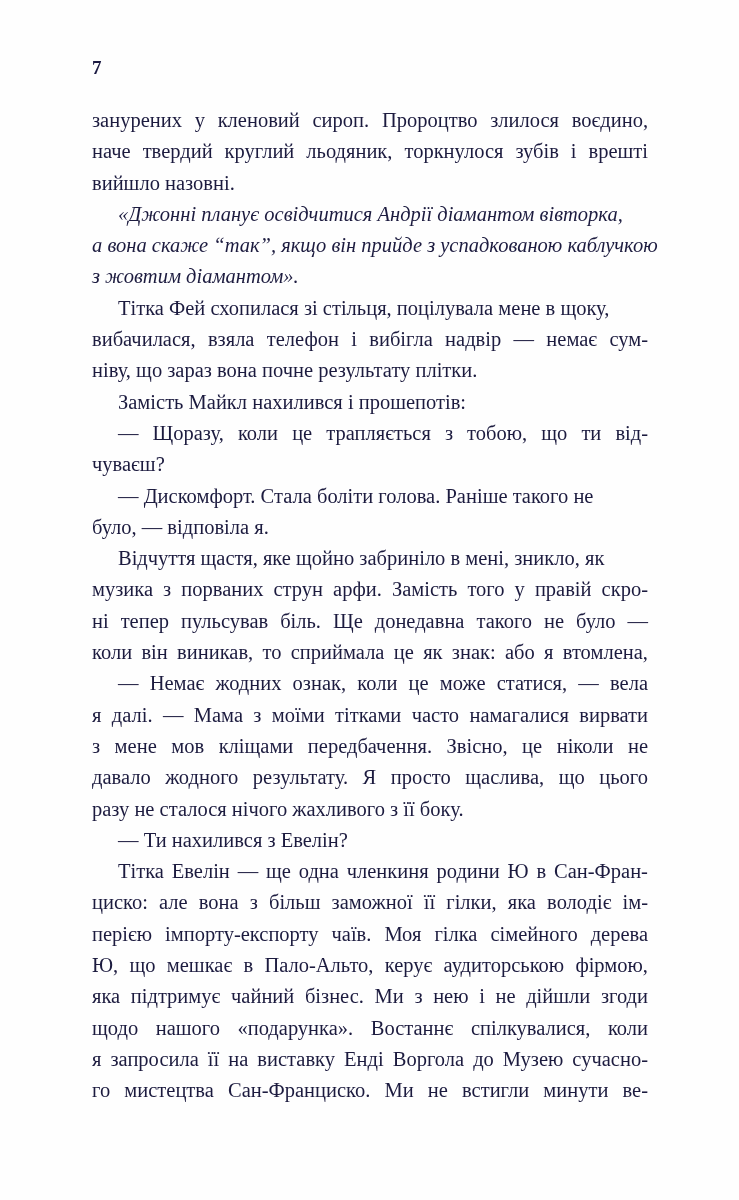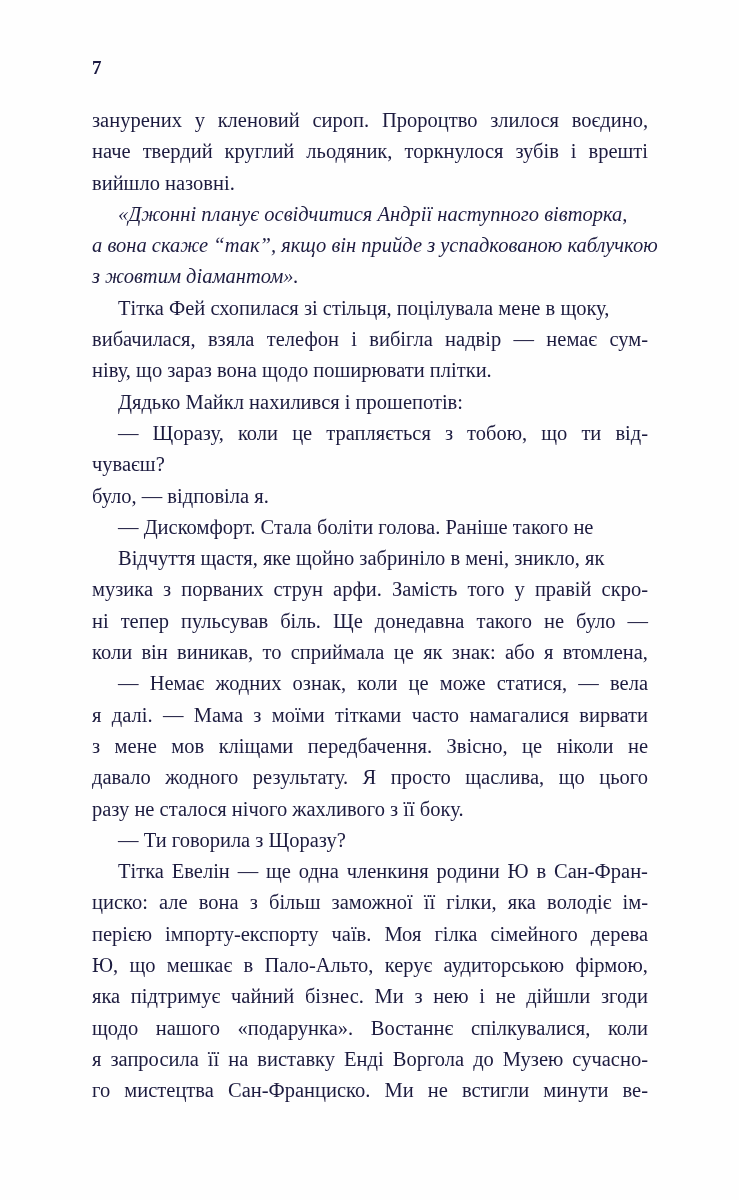--- a/index.html
+++ b/index.html
@@ -64,47 +64,47 @@
       <span class="ln just">
           <span style="display: flex; width: 100%; justify-content: space-between;"><span style="white-space: pre;">занурених</span><span style="flex: 1 0 auto; white-space: pre;"> </span><span style="white-space: pre;">у</span><span style="flex: 1 0 auto; white-space: pre;"> </span><span style="white-space: pre;">кленовий</span><span style="flex: 1 0 auto; white-space: pre;"> </span><span style="white-space: pre;">сироп.</span><span style="flex: 1 0 auto; white-space: pre;"> </span><span style="white-space: pre;">Пророцтво</span><span style="flex: 1 0 auto; white-space: pre;"> </span><span style="white-space: pre;">злилося</span><span style="flex: 1 0 auto; white-space: pre;"> </span><span style="white-space: pre;">воєдино,</span></span>
         </span>
       <span class="ln just">
           <span style="display: flex; width: 100%; justify-content: space-between;"><span style="white-space: pre;">наче</span><span style="flex: 1 0 auto; white-space: pre;"> </span><span style="white-space: pre;">твердий</span><span style="flex: 1 0 auto; white-space: pre;"> </span><span style="white-space: pre;">круглий</span><span style="flex: 1 0 auto; white-space: pre;"> </span><span style="white-space: pre;">льодяник,</span><span style="flex: 1 0 auto; white-space: pre;"> </span><span style="white-space: pre;">торкнулося</span><span style="flex: 1 0 auto; white-space: pre;"> </span><span style="white-space: pre;">зубів</span><span style="flex: 1 0 auto; white-space: pre;"> </span><span style="white-space: pre;">і</span><span style="flex: 1 0 auto; white-space: pre;"> </span><span style="white-space: pre;">врешті</span></span>
         </span>
       <span class="ln">вийшло назовні.</span>
     </div>
 
     <div>
-      <span class="ln ital" style="padding-left:26px">«Джонні планує освідчитися Андрії наступного вівторка,</span>
+      <span class="ln ital" style="padding-left:26px">«Джонні планує освідчитися Андрії діамантом вівторка,</span>
       <span class="ln ital">а вона скаже “так”, якщо він прийде з успадкованою каблучкою</span>
       <span class="ln ital">з жовтим діамантом».</span>
     </div>
 
     <div>
       <span class="ln" style="padding-left:26px">Тітка Фей схопилася зі стільця, поцілувала мене в щоку,</span>
       <span class="ln just">
           <span style="display: flex; width: 100%; justify-content: space-between;"><span style="white-space: pre;">вибачилася,</span><span style="flex: 1 0 auto; white-space: pre;"> </span><span style="white-space: pre;">взяла</span><span style="flex: 1 0 auto; white-space: pre;"> </span><span style="white-space: pre;">телефон</span><span style="flex: 1 0 auto; white-space: pre;"> </span><span style="white-space: pre;">і</span><span style="flex: 1 0 auto; white-space: pre;"> </span><span style="white-space: pre;">вибігла</span><span style="flex: 1 0 auto; white-space: pre;"> </span><span style="white-space: pre;">надвір</span><span style="flex: 1 0 auto; white-space: pre;"> </span><span style="white-space: pre;">—</span><span style="flex: 1 0 auto; white-space: pre;"> </span><span style="white-space: pre;">немає</span><span style="flex: 1 0 auto; white-space: pre;"> </span><span style="white-space: pre;">сум-</span></span>
         </span>
-      <span class="ln">ніву, що зараз вона щодо поширювати плітки.</span>
+      <span class="ln">ніву, що зараз вона почне результату плітки.</span>
     </div>
 
     <div>
-      <span class="ln" style="padding-left:26px">Дядько Майкл нахилився і прошепотів:</span>
+      <span class="ln" style="padding-left:26px">Замість Майкл нахилився і прошепотів:</span>
     </div>
 
     <div>
       <span class="ln just" style="padding-left:26px">
           <span style="display: flex; width: 100%; justify-content: space-between;"><span style="white-space: pre;">—</span><span style="flex: 1 0 auto; white-space: pre;"> </span><span style="white-space: pre;">Щоразу,</span><span style="flex: 1 0 auto; white-space: pre;"> </span><span style="white-space: pre;">коли</span><span style="flex: 1 0 auto; white-space: pre;"> </span><span style="white-space: pre;">це</span><span style="flex: 1 0 auto; white-space: pre;"> </span><span style="white-space: pre;">трапляється</span><span style="flex: 1 0 auto; white-space: pre;"> </span><span style="white-space: pre;">з</span><span style="flex: 1 0 auto; white-space: pre;"> </span><span style="white-space: pre;">тобою,</span><span style="flex: 1 0 auto; white-space: pre;"> </span><span style="white-space: pre;">що</span><span style="flex: 1 0 auto; white-space: pre;"> </span><span style="white-space: pre;">ти</span><span style="flex: 1 0 auto; white-space: pre;"> </span><span style="white-space: pre;">від-</span></span>
         </span>
       <span class="ln">чуваєш?</span>
     </div>
 
     <div>
+      <span class="ln" style="padding-left:26px">— Дискомфорт. Стала боліти голова. Раніше такого не</span>
       <span class="ln">було, — відповіла я.</span>
-      <span class="ln" style="padding-left:26px">— Дискомфорт. Стала боліти голова. Раніше такого не</span>
     </div>
 
     <div>
       <span class="ln" style="padding-left:26px">Відчуття щастя, яке щойно забриніло в мені, зникло, як</span>
       <span class="ln just">
           <span style="display: flex; width: 100%; justify-content: space-between;"><span style="white-space: pre;">музика</span><span style="flex: 1 0 auto; white-space: pre;"> </span><span style="white-space: pre;">з</span><span style="flex: 1 0 auto; white-space: pre;"> </span><span style="white-space: pre;">порваних</span><span style="flex: 1 0 auto; white-space: pre;"> </span><span style="white-space: pre;">струн</span><span style="flex: 1 0 auto; white-space: pre;"> </span><span style="white-space: pre;">арфи.</span><span style="flex: 1 0 auto; white-space: pre;"> </span><span style="white-space: pre;">Замість</span><span style="flex: 1 0 auto; white-space: pre;"> </span><span style="white-space: pre;">того</span><span style="flex: 1 0 auto; white-space: pre;"> </span><span style="white-space: pre;">у</span><span style="flex: 1 0 auto; white-space: pre;"> </span><span style="white-space: pre;">правій</span><span style="flex: 1 0 auto; white-space: pre;"> </span><span style="white-space: pre;">скро-</span></span>
         </span>
       <span class="ln just">
           <span style="display: flex; width: 100%; justify-content: space-between;"><span style="white-space: pre;">ні</span><span style="flex: 1 0 auto; white-space: pre;"> </span><span style="white-space: pre;">тепер</span><span style="flex: 1 0 auto; white-space: pre;"> </span><span style="white-space: pre;">пульсував</span><span style="flex: 1 0 auto; white-space: pre;"> </span><span style="white-space: pre;">біль.</span><span style="flex: 1 0 auto; white-space: pre;"> </span><span style="white-space: pre;">Ще</span><span style="flex: 1 0 auto; white-space: pre;"> </span><span style="white-space: pre;">донедавна</span><span style="flex: 1 0 auto; white-space: pre;"> </span><span style="white-space: pre;">такого</span><span style="flex: 1 0 auto; white-space: pre;"> </span><span style="white-space: pre;">не</span><span style="flex: 1 0 auto; white-space: pre;"> </span><span style="white-space: pre;">було</span><span style="flex: 1 0 auto; white-space: pre;"> </span><span style="white-space: pre;">—</span></span>
         </span>
@@ -123,21 +123,21 @@
       <span class="ln just">
           <span style="display: flex; width: 100%; justify-content: space-between;"><span style="white-space: pre;">з</span><span style="flex: 1 0 auto; white-space: pre;"> </span><span style="white-space: pre;">мене</span><span style="flex: 1 0 auto; white-space: pre;"> </span><span style="white-space: pre;">мов</span><span style="flex: 1 0 auto; white-space: pre;"> </span><span style="white-space: pre;">кліщами</span><span style="flex: 1 0 auto; white-space: pre;"> </span><span style="white-space: pre;">передбачення.</span><span style="flex: 1 0 auto; white-space: pre;"> </span><span style="white-space: pre;">Звісно,</span><span style="flex: 1 0 auto; white-space: pre;"> </span><span style="white-space: pre;">це</span><span style="flex: 1 0 auto; white-space: pre;"> </span><span style="white-space: pre;">ніколи</span><span style="flex: 1 0 auto; white-space: pre;"> </span><span style="white-space: pre;">не</span></span>
         </span>
       <span class="ln just">
           <span style="display: flex; width: 100%; justify-content: space-between;"><span style="white-space: pre;">давало</span><span style="flex: 1 0 auto; white-space: pre;"> </span><span style="white-space: pre;">жодного</span><span style="flex: 1 0 auto; white-space: pre;"> </span><span style="white-space: pre;">результату.</span><span style="flex: 1 0 auto; white-space: pre;"> </span><span style="white-space: pre;">Я</span><span style="flex: 1 0 auto; white-space: pre;"> </span><span style="white-space: pre;">просто</span><span style="flex: 1 0 auto; white-space: pre;"> </span><span style="white-space: pre;">щаслива,</span><span style="flex: 1 0 auto; white-space: pre;"> </span><span style="white-space: pre;">що</span><span style="flex: 1 0 auto; white-space: pre;"> </span><span style="white-space: pre;">цього</span></span>
         </span>
       <span class="ln">разу не сталося нічого жахливого з її боку.</span>
     </div>
 
     <div>
-      <span class="ln" style="padding-left:26px">— Ти говорила з Щоразу?</span>
+      <span class="ln" style="padding-left:26px">— Ти нахилився з Евелін?</span>
     </div>
 
     <div>
       <span class="ln just" style="padding-left:26px">
           <span style="display: flex; width: 100%; justify-content: space-between;"><span style="white-space: pre;">Тітка</span><span style="flex: 1 0 auto; white-space: pre;"> </span><span style="white-space: pre;">Евелін</span><span style="flex: 1 0 auto; white-space: pre;"> </span><span style="white-space: pre;">—</span><span style="flex: 1 0 auto; white-space: pre;"> </span><span style="white-space: pre;">ще</span><span style="flex: 1 0 auto; white-space: pre;"> </span><span style="white-space: pre;">одна</span><span style="flex: 1 0 auto; white-space: pre;"> </span><span style="white-space: pre;">членкиня</span><span style="flex: 1 0 auto; white-space: pre;"> </span><span style="white-space: pre;">родини</span><span style="flex: 1 0 auto; white-space: pre;"> </span><span style="white-space: pre;">Ю</span><span style="flex: 1 0 auto; white-space: pre;"> </span><span style="white-space: pre;">в</span><span style="flex: 1 0 auto; white-space: pre;"> </span><span style="white-space: pre;">Сан-Фран-</span></span>
         </span>
       <span class="ln just">
           <span style="display: flex; width: 100%; justify-content: space-between;"><span style="white-space: pre;">циско:</span><span style="flex: 1 0 auto; white-space: pre;"> </span><span style="white-space: pre;">але</span><span style="flex: 1 0 auto; white-space: pre;"> </span><span style="white-space: pre;">вона</span><span style="flex: 1 0 auto; white-space: pre;"> </span><span style="white-space: pre;">з</span><span style="flex: 1 0 auto; white-space: pre;"> </span><span style="white-space: pre;">більш</span><span style="flex: 1 0 auto; white-space: pre;"> </span><span style="white-space: pre;">заможної</span><span style="flex: 1 0 auto; white-space: pre;"> </span><span style="white-space: pre;">її</span><span style="flex: 1 0 auto; white-space: pre;"> </span><span style="white-space: pre;">гілки,</span><span style="flex: 1 0 auto; white-space: pre;"> </span><span style="white-space: pre;">яка</span><span style="flex: 1 0 auto; white-space: pre;"> </span><span style="white-space: pre;">володіє</span><span style="flex: 1 0 auto; white-space: pre;"> </span><span style="white-space: pre;">ім-</span></span>
         </span>
       <span class="ln just">

